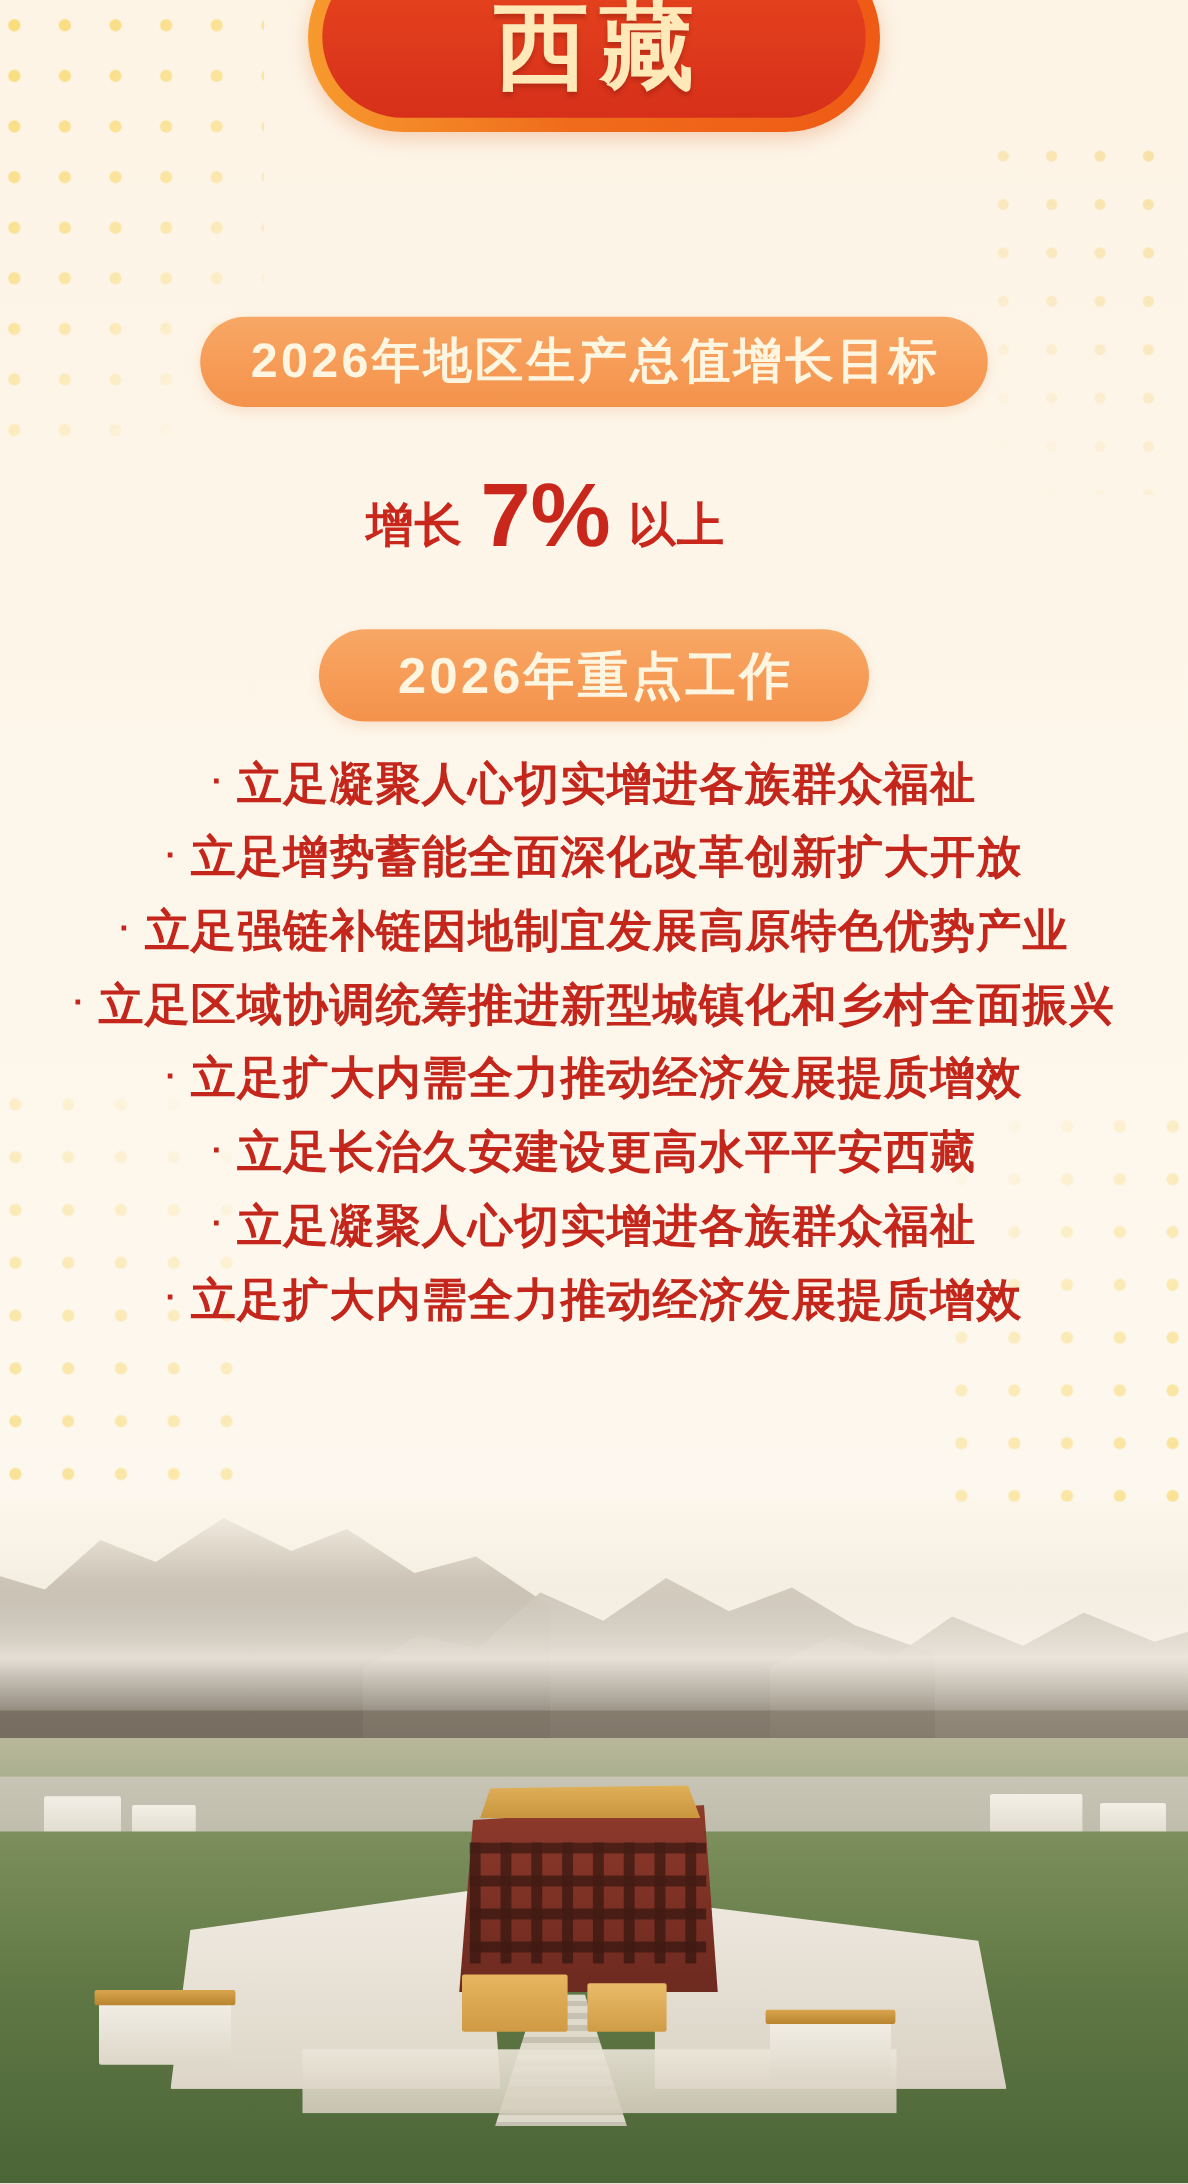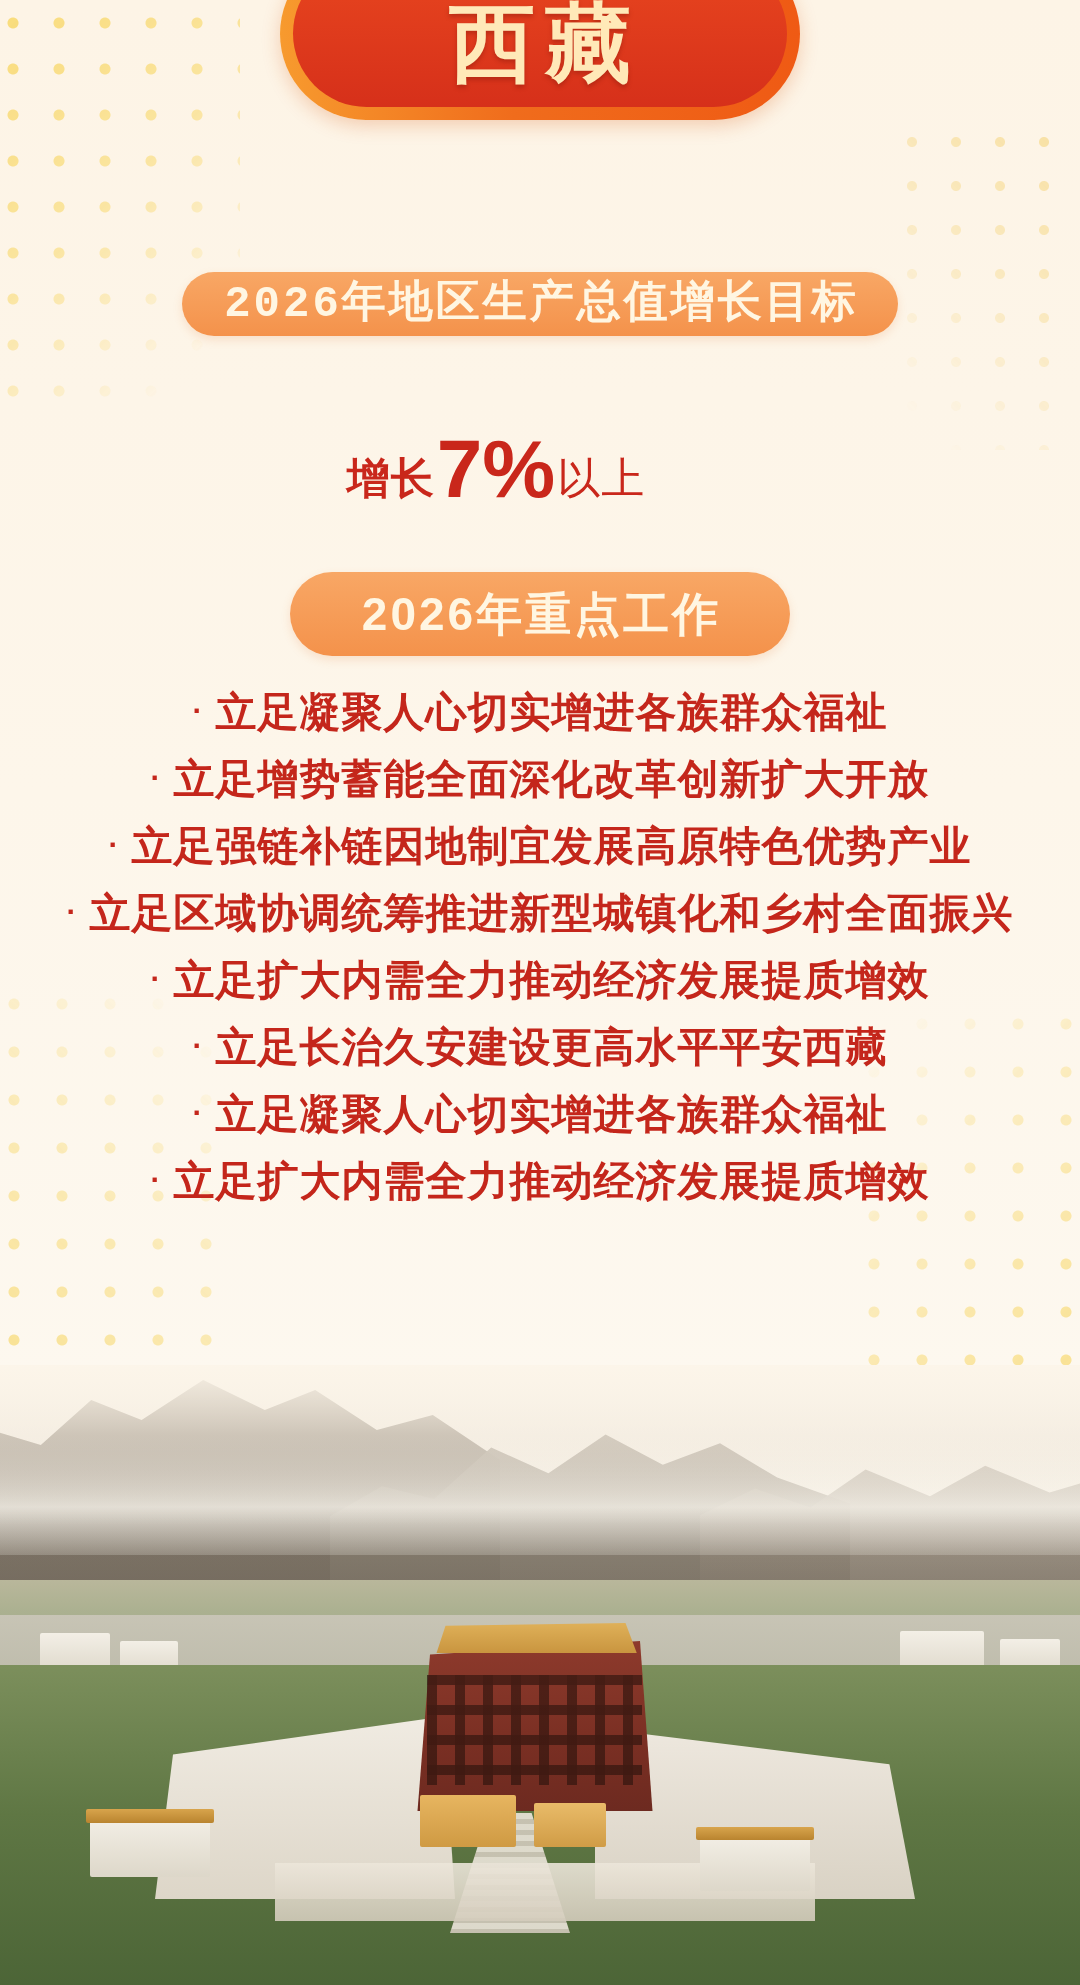--- a/index.html
+++ b/index.html
@@ -123,24 +123,23 @@
     box-shadow: 0 4px 10px rgba(226,130,60,.18);
   }
   .banner-text {
     color: #fff6e2;
     font-weight: bold;
     line-height: 1;
     letter-spacing: 3px;
     text-indent: 3px;
   }
   #gdp-banner {
-    top: 272px;
+    top: 288px;
     width: 716px;
-    height: 64px;
-    font-family: Liberation Mono, monospace;
+    height: 82px;
   }
   #gdp-banner .banner-text {
     font-size: 44px;
   }
   #work-banner {
     top: 572px;
     width: 500px;
     height: 84px;
   }
   #work-banner .banner-text {
@@ -150,37 +149,38 @@
   
   .growth-row {
     position: absolute;
     top: 424px;
     left: 0;
     width: 992px;
     display: flex;
     align-items: baseline;
     justify-content: center;
     color: #c9271b;
+    gap: 14px;
   }
   .growth-label {
     font-size: 43px;
     font-weight: bold;
     letter-spacing: 1px;
   }
   .growth-value {
     font-size: 82px;
     font-weight: bold;
     line-height: 1;
     margin: 0 2px;
     position: relative;
     top: 4px;
   }
   .growth-suffix {
     font-size: 43px;
-    font-weight: normal;
+    font-weight: bold;
     letter-spacing: 1px;
   }
 
   
   .work-list {
     position: absolute;
     top: 692px;
     left: 0;
     width: 1080px;
     display: flex;

